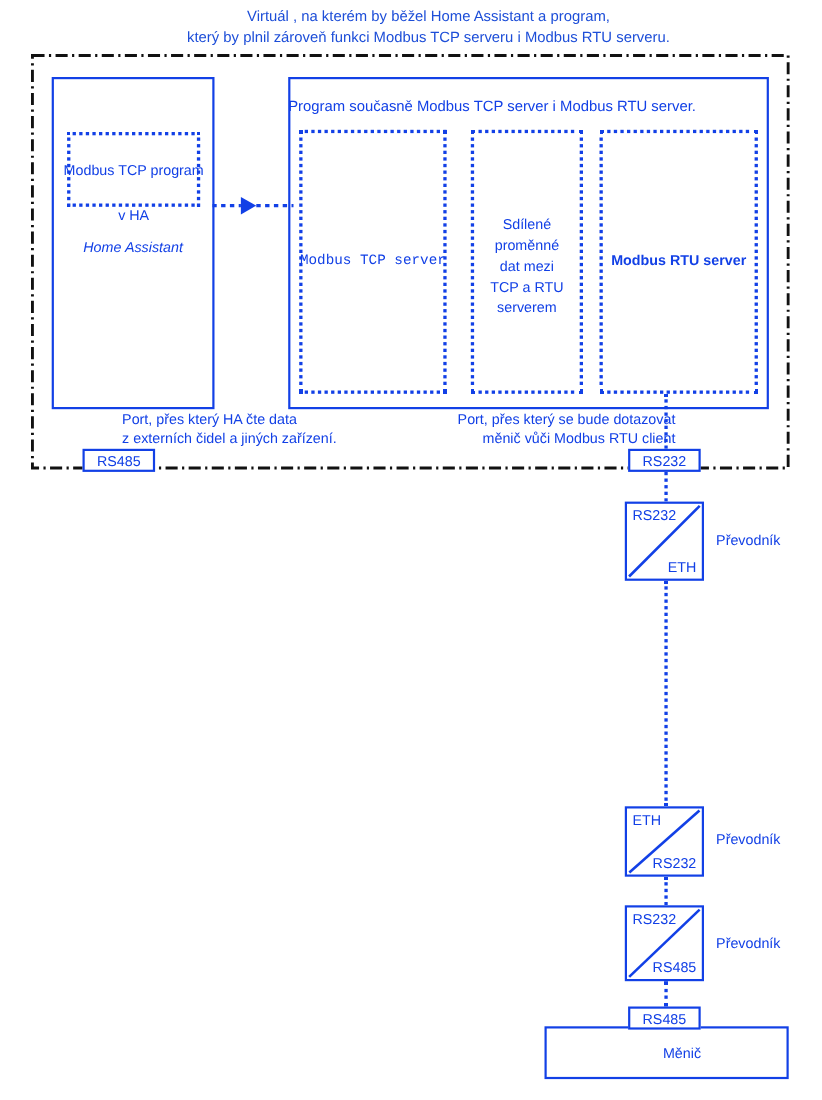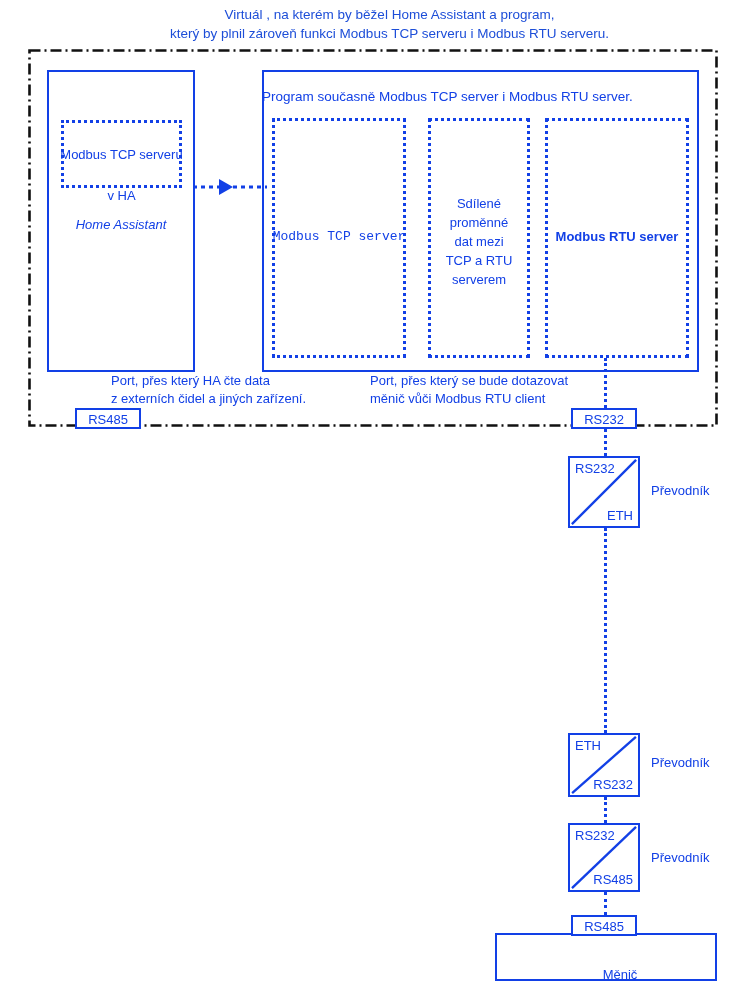--- a/index.html
+++ b/index.html
@@ -20,21 +20,21 @@
 
   
   .txt {
     position: absolute;
     color: #1240e6;
     font-size: 13px;
     line-height: 17px;
     white-space: pre;
   }
   .txt.center { text-align: center; }
-  .txt.right  { text-align: left; }
+  .txt.right  { text-align: right; }
 
   
   #title {
     position: absolute;
     left: 16px;
     top: 5px;
     width: 747px;
     text-align: center;
     font-size: 13.5px;
     line-height: 19px;
@@ -143,21 +143,21 @@
   </div>
 
   <svg id="virtual-box-svg" viewBox="0 0 692 380" xmlns="http://www.w3.org/2000/svg">
     <rect x="2.5" y="2.5" width="687" height="375" fill="none" stroke="#111111" stroke-width="2.6" stroke-dasharray="11 4 2 4" stroke-linecap="butt"></rect>
   </svg>
 
   <div class="solid-box" style="left:47px; top:70px; width:148px; height:302px;"></div>
 
   <div class="dotted-box" style="left:61px; top:120px; width:121px; height:68px;"></div>
 
-  <div class="txt center" style="left:55px; top:146px; width:133px;">Modbus TCP serveru</div>
+  <div class="txt center" style="left:55px; top:146px; width:133px;">Modbus TCP program</div>
   <div class="txt center" style="left:55px; top:163px; width:133px;margin-top:24px;">v HA</div>
 
   <div class="txt center" style="left:47px; top:216px; width:148px;font-style:italic;">Home Assistant</div>
 
   <svg id="arrow-svg" viewBox="0 0 74 30" xmlns="http://www.w3.org/2000/svg">
     <line x1="0" y1="15" x2="26" y2="15" stroke="#1240e6" stroke-width="3" stroke-dasharray="4 4" stroke-linecap="butt"></line>
     <polygon points="26,7 40,15 26,23" fill="#1240e6"></polygon>
     <line x1="40" y1="15" x2="74" y2="15" stroke="#1240e6" stroke-width="3" stroke-dasharray="4 4" stroke-linecap="butt"></line>
   </svg>
 
@@ -221,15 +221,15 @@
     <span class="conv-lbl-tl">RS232</span>
     <span class="conv-lbl-br">RS485</span>
   </div>
   <div class="side-label" style="left:651px; top:850px;">Převodník</div>
 
   <div class="vconn" style="left:604px; top:892px; height:23px;"></div>
 
   <div class="port-tab" style="left:571px; top:915px; width:66px; height:21px;">RS485</div>
 
   <div class="solid-box" style="left:495px; top:933px; width:222px; height:48px;"></div>
-  <div class="txt center" style="left:495px; top:949px; width:250px;margin-top:17px;">Měnič</div>
+  <div class="txt center" style="left:495px; top:949px; width:250px;">Měnič</div>
 
 </div>
 
 </body></html>

